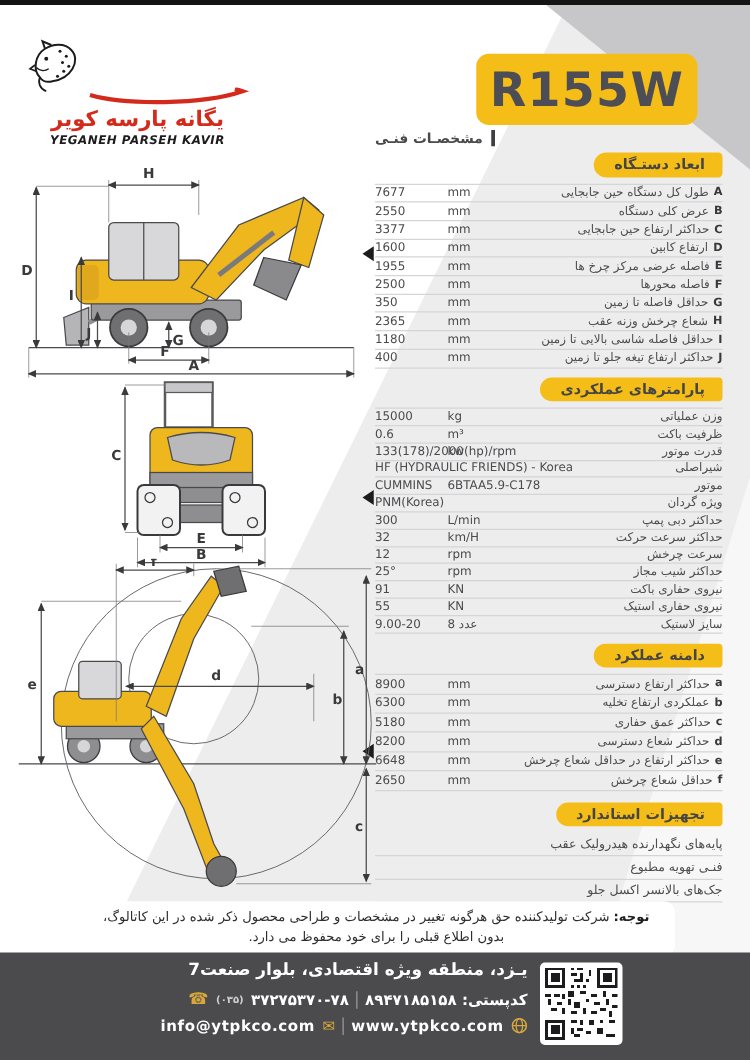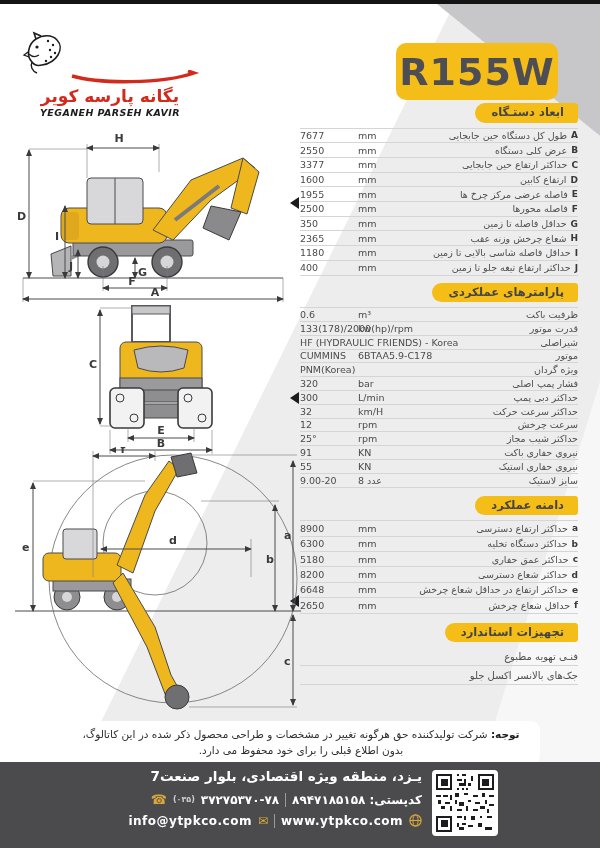--- a/index.html
+++ b/index.html
@@ -21,21 +21,21 @@
   .logo{position:absolute;left:22px;top:28px;width:176px;}
   .logo-row{position:relative;height:56px;}
   .lion{position:absolute;left:0;top:0;}
   .foruse{position:absolute;left:52px;top:18px;width:124px;text-align:center;}
   .foruse-text{font-size:19px;font-weight:bold;font-style:italic;color:#d42a1c;letter-spacing:.5px;white-space:nowrap;}
   .swoosh{position:absolute;left:-4px;top:24px;}
   .brand-fa{margin-top:2px;text-align:center;font-size:17px;font-weight:bold;color:#d42a1c;direction:rtl;}
   .brand-en{margin-top:1px;text-align:center;font-size:9.5px;font-weight:bold;font-style:italic;color:#1c1c1e;letter-spacing:.4px;}
 
   
-  .model-badge{position:absolute;right:42px;top:43px;width:162px;height:57px;
+  .model-badge{position:absolute;right:42px;top:43px;width:177px;height:57px;
     background:#f5bd17;border-radius:10px;display:flex;align-items:center;justify-content:center;
     font-size:38px;font-weight:bold;color:#4d4d55;letter-spacing:1px;}
 
   
   .spec-col{position:absolute;left:300px;top:103px;width:278px;}
   .tech-title{display:flex;justify-content:flex-end;align-items:center;gap:7px;height:14px;margin-bottom:5px;
     font-size:11px;font-weight:bold;color:#4a4a4c;direction:rtl;}
   .tech-title .tbar{width:2.5px;height:13px;background:#3f3f41;}
   .pill{width:fit-content;margin-left:auto;background:#f5bd17;color:#454547;
     font-size:11.5px;font-weight:bold;padding:3px 14px 4px 16px;border-radius:12px 4px 4px 12px;
@@ -118,20 +118,24 @@
       </svg>
     </div>
   </div>
   <div class="brand-fa">یگانه پارسه کویر</div>
   <div class="brand-en">YEGANEH PARSEH KAVIR</div>
 </div>
 
 <div class="model-badge">R155W</div>
 
 <div class="spec-col">
+  <div class="tech-title">
+    <span class="tbar"></span>
+    <span>مشخصـات فنـی</span>
+  </div>
 
   <div class="pill">ابعاد دستـگاه</div>
   <div class="spec-table t-dims">
 
       <div class="row">
         <div class="val">7677</div>
         <div class="unit">mm</div>
         <div class="lbl">
           <span class="letter">A</span>
           <span>طول کل دستگاه حین جابجایی</span>
@@ -216,20 +220,27 @@
         <div class="lbl">
           <span class="letter">J</span>
           <span>حداکثر ارتفاع تیغه جلو تا زمین</span>
         </div>
       </div>
     </div>
 
   <div class="pill mt7">پارامترهای عملکردی</div>
   <div class="spec-table t-perf">
 
+      <div class="row">
+        <div class="val">15000</div>
+        <div class="unit">kg</div>
+        <div class="lbl">
+          <span>وزن عملیاتی</span>
+        </div>
+      </div>
 
       <div class="row">
         <div class="val">0.6</div>
         <div class="unit">m³</div>
         <div class="lbl">
           <span>ظرفیت باکت</span>
         </div>
       </div>
 
       <div class="row">
@@ -257,27 +268,20 @@
       </div>
 
       <div class="row">
         <div class="val">PNM(Korea)</div>
         <div class="unit"></div>
         <div class="lbl">
           <span>ویژه گردان</span>
         </div>
       </div>
 
-      <div class="row">
-        <div class="val">320</div>
-        <div class="unit">bar</div>
-        <div class="lbl">
-          <span>فشار پمپ اصلی</span>
-        </div>
-      </div>
 
       <div class="row">
         <div class="val">300</div>
         <div class="unit">L/min</div>
         <div class="lbl">
           <span>حداکثر دبی پمپ</span>
         </div>
       </div>
 
       <div class="row">
@@ -339,21 +343,21 @@
           <span class="letter">a</span>
           <span>حداکثر ارتفاع دسترسی</span>
         </div>
       </div>
 
       <div class="row">
         <div class="val">6300</div>
         <div class="unit">mm</div>
         <div class="lbl">
           <span class="letter">b</span>
-          <span>حداکثر دستگاه تخلیه</span>
+          <span>عملکردی ارتفاع تخلیه</span>
         </div>
       </div>
 
       <div class="row">
         <div class="val">5180</div>
         <div class="unit">mm</div>
         <div class="lbl">
           <span class="letter">c</span>
           <span>حداکثر عمق حفاری</span>
         </div>
@@ -383,20 +387,21 @@
         <div class="lbl">
           <span class="letter">f</span>
           <span>حداقل شعاع چرخش</span>
         </div>
       </div>
     </div>
 
   <div class="pill mt9">تجهیزات استاندارد</div>
   <div class="equip-list">
 
+      <div class="equip-row">پایه‌های نگهدارنده هیدرولیک عقب</div>
 
       <div class="equip-row">فنـی تهویه مطبوع</div>
 
       <div class="equip-row">جک‌های بالانسر اکسل جلو</div>
     </div>
 </div>
 
 <div class="marker m1"></div>
 <div class="marker m2"></div>
 <div class="marker m3"></div>

